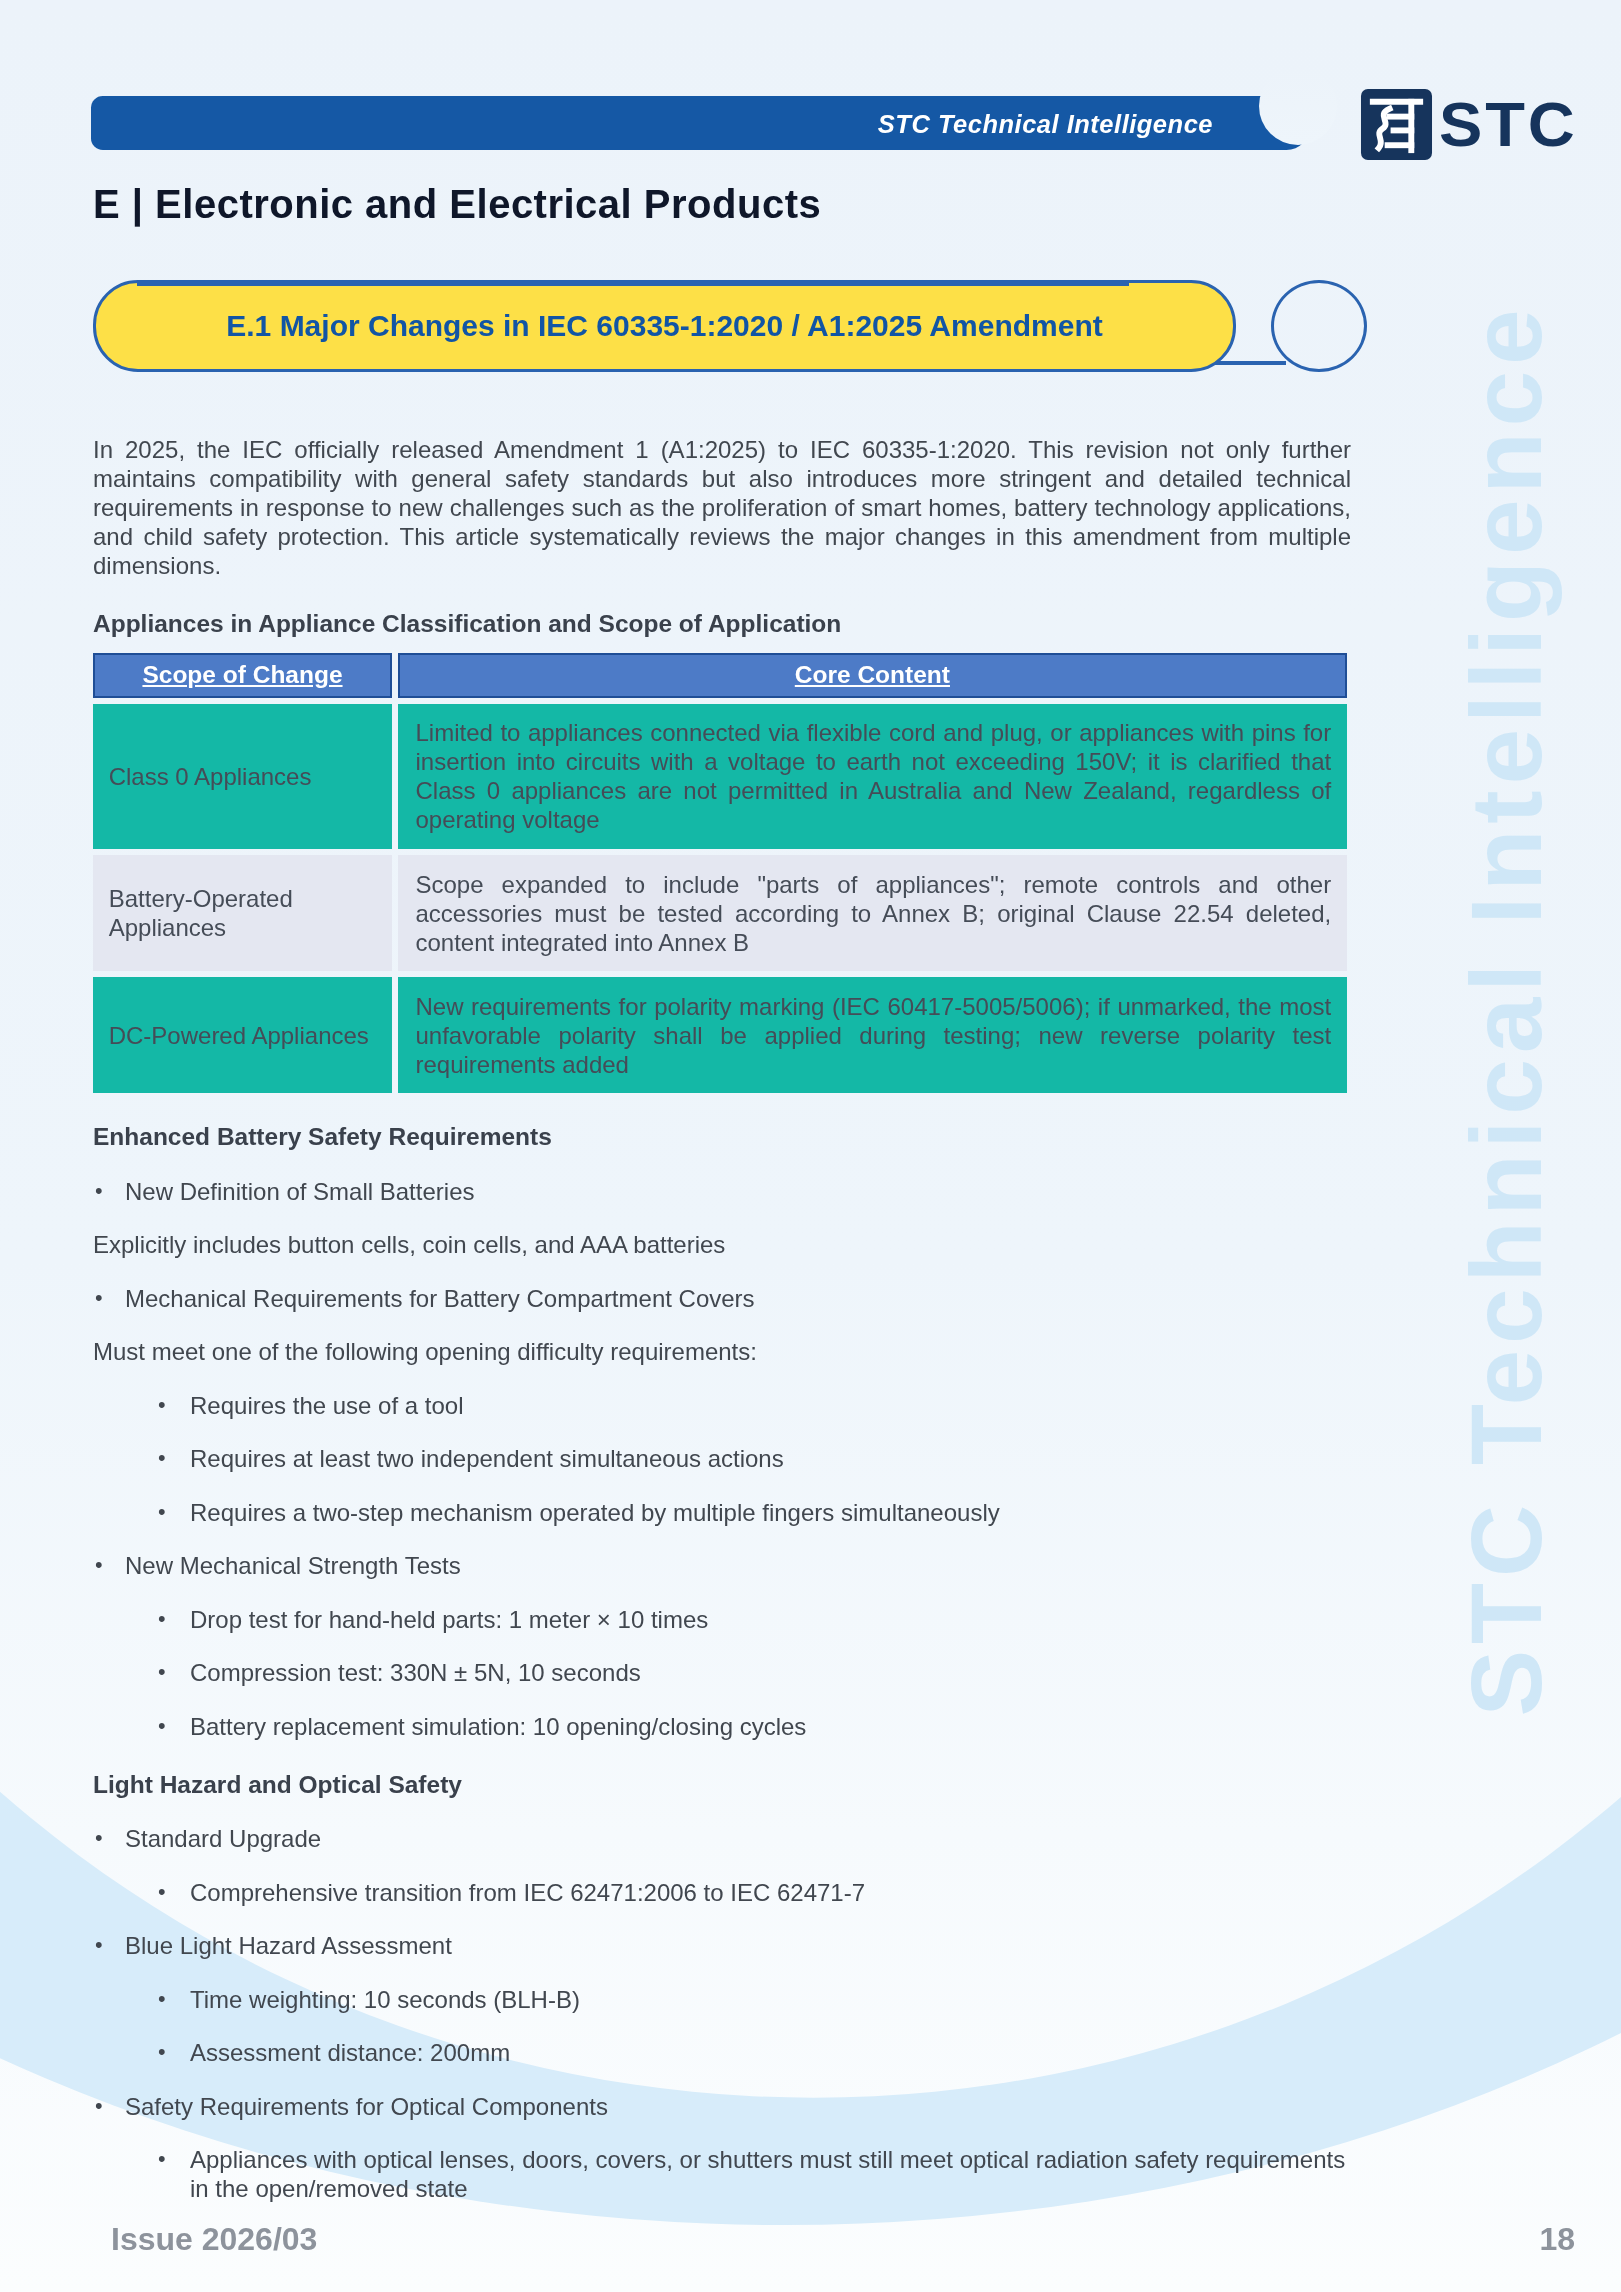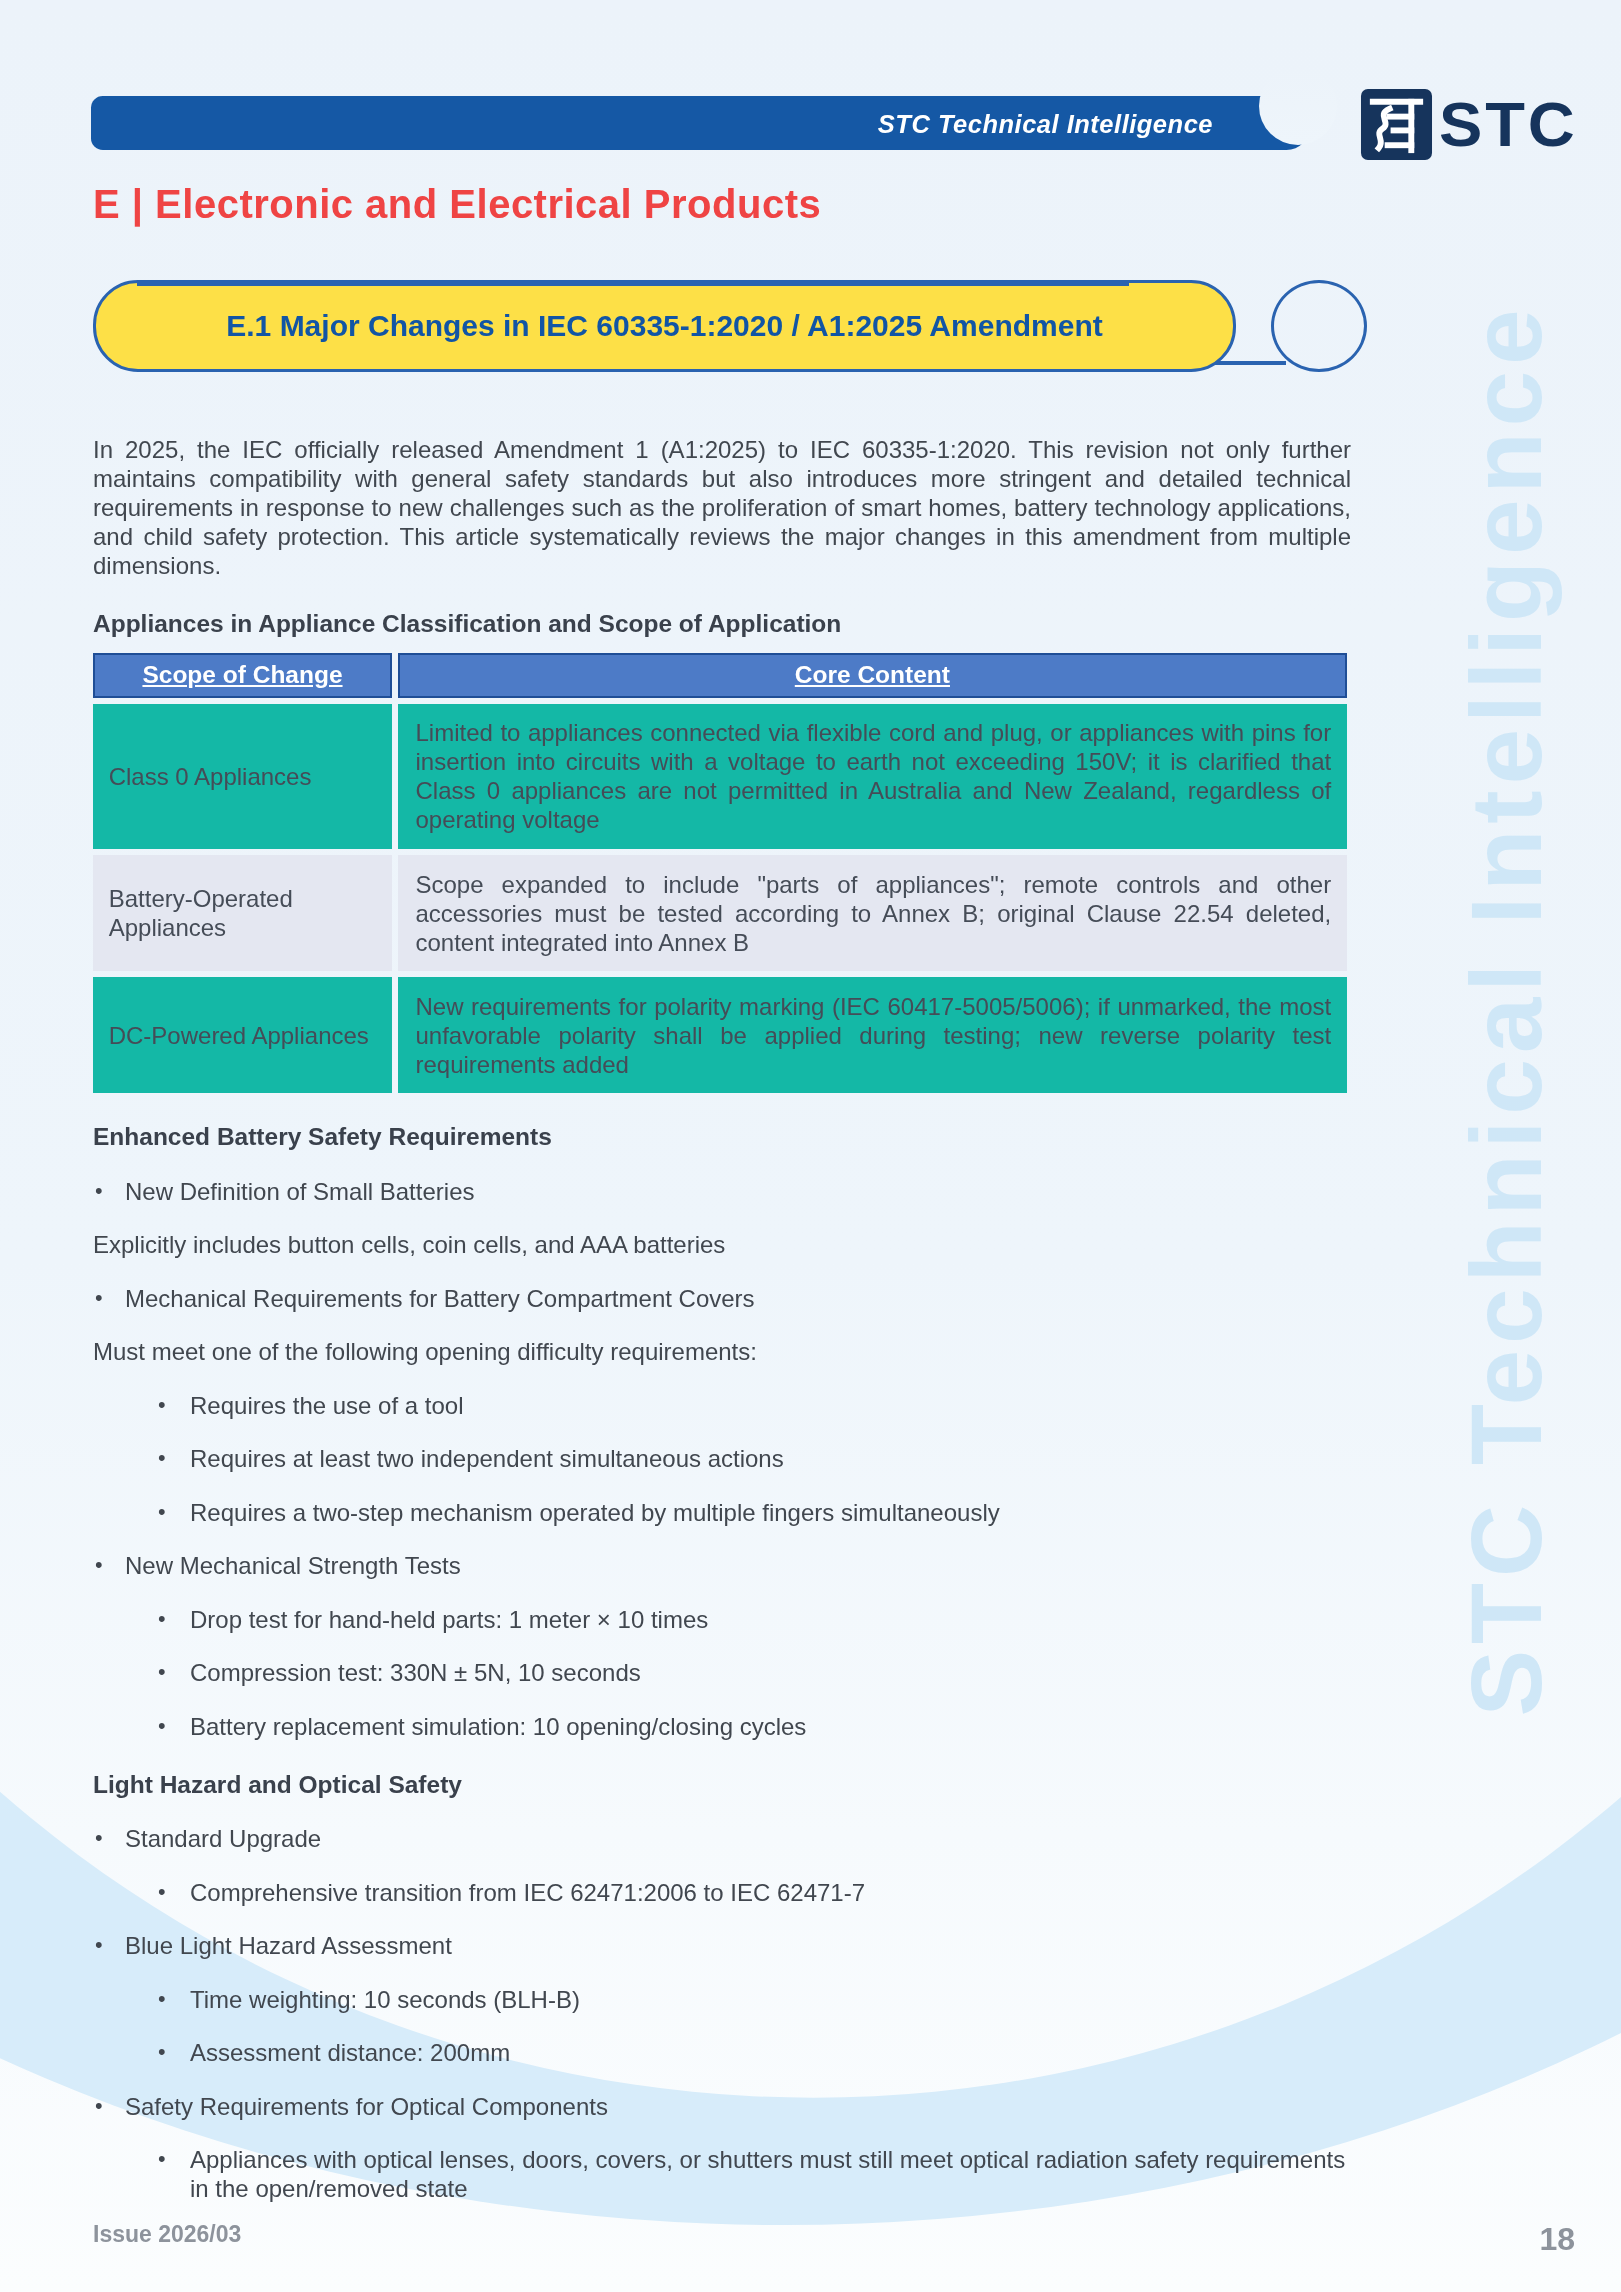--- a/index.html
+++ b/index.html
@@ -27,21 +27,21 @@
   }
   .bar-title{
     position:absolute;top:110px;right:408px;z-index:4;
     color:#ffffff;font-size:25.5px;font-style:italic;font-weight:600;letter-spacing:0.5px;
   }
   .logo{position:absolute;left:1360px;top:88px;z-index:4;display:flex;align-items:center;}
   .logo-txt{font-size:65px;font-weight:900;color:#16345c;letter-spacing:2.9px;line-height:73px;margin-left:5.9px;transform:scaleY(.97);}
   
   .page-title{
     position:absolute;left:93px;top:182px;z-index:2;
-    font-size:40px;font-weight:bold;color:#ef4444;letter-spacing:0.5px;
+    font-size:40px;font-weight:bold;color:#0f172a;letter-spacing:0.5px;
   }
   
   .sec-box{
     position:absolute;left:93px;top:280px;width:1137px;height:86px;z-index:2;
     background:#fde047;border:3.9px solid #2a63b0;border-radius:45px;
     display:flex;align-items:center;justify-content:center;
   }
   .sec-box-title{font-size:30px;font-weight:bold;color:#1155a5;}
   .sec-line-top{position:absolute;left:137px;top:282px;width:992px;height:3.9px;background:#2a63b0;z-index:3;}
   .sec-line-bottom{position:absolute;left:149px;top:361px;width:1137px;height:3.9px;background:#2a63b0;z-index:1;}
@@ -68,21 +68,21 @@
   
   ul.blist{list-style:none;margin:25.5px 0 0 0;padding:0;font-size:24px;}
   ul.blist li{position:relative;line-height:29px;margin-bottom:24.5px;}
   li.l1{padding-left:32px;}
   li.l2{margin-left:63px;padding-left:34px;}
   li.l1::before,li.l2::before{
     content:"\2022";position:absolute;left:2px;top:-1px;font-size:21.6px;color:#41474f;
   }
   li.l0{padding-left:0;}
   
-  .footer-issue{position:absolute;left:93px;top:2221px;z-index:2;font-size:23px;font-weight:bold;color:#8d939c;}
+  .footer-issue{position:absolute;left:111px;top:2221px;z-index:2;font-size:32px;font-weight:bold;color:#8d939c;}
   .footer-page{position:absolute;right:46px;top:2221px;z-index:2;font-size:32px;font-weight:bold;color:#8d939c;}
 </style>
 </head>
 <body>
 
 <svg class="bg-layer" width="1621" height="2293" viewBox="0 0 1654 2339">
   <defs>
     <linearGradient id="pgbg" x1="0" y1="0" x2="0" y2="2339" gradientUnits="userSpaceOnUse">
       <stop offset="0" stop-color="#ecf3fa"></stop>
       <stop offset="0.55" stop-color="#eef5fb"></stop>

